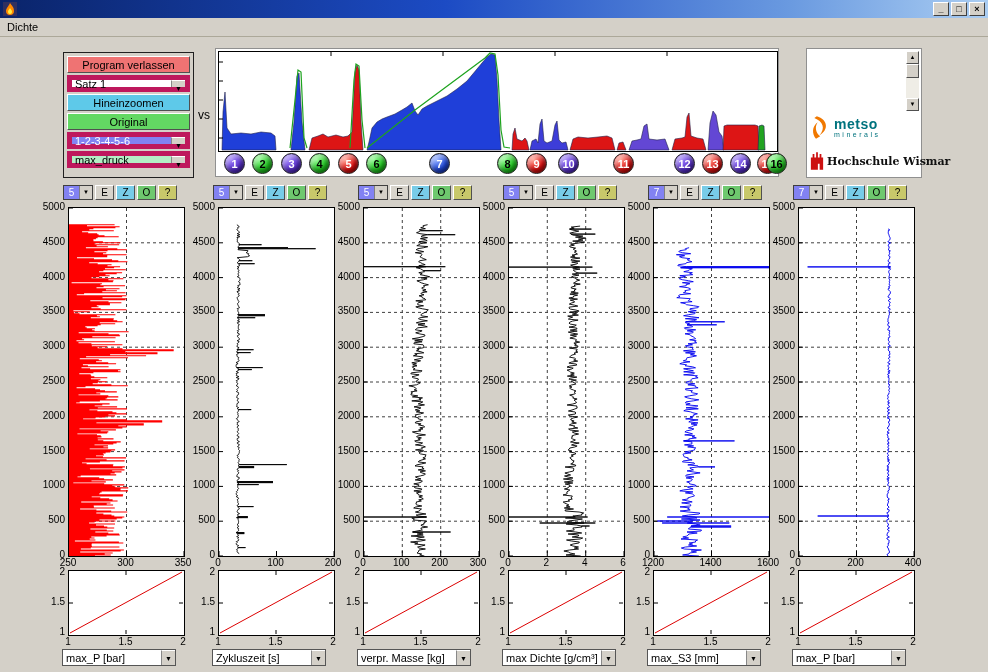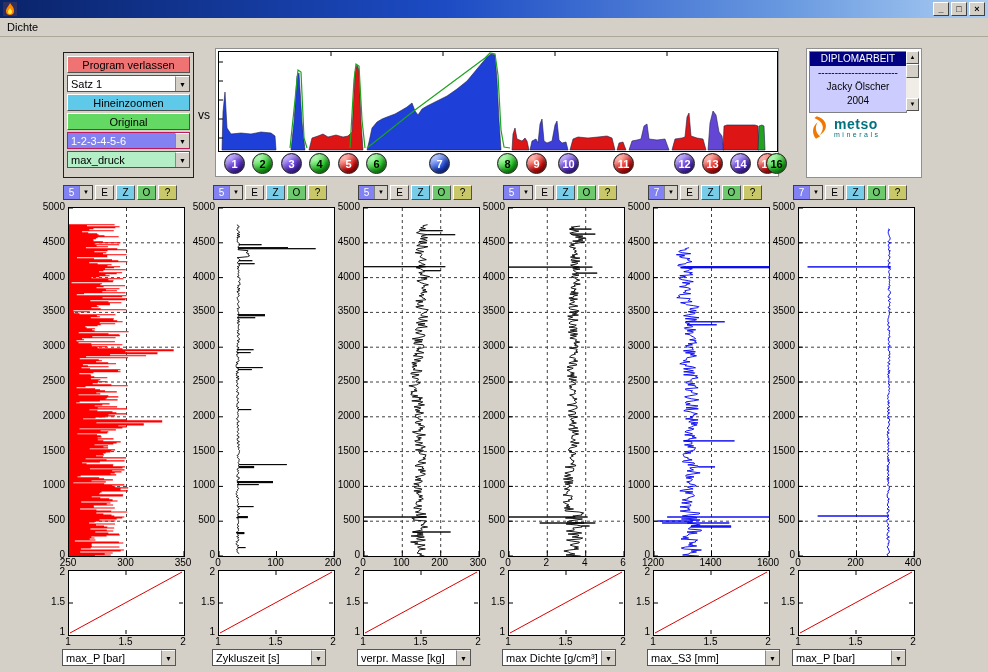--- a/index.html
+++ b/index.html
@@ -38,21 +38,21 @@
   }
   .ctl{
     height:17px;border:1px solid;border-color:#fff #505050 #505050 #fff;
     font-size:11px;text-align:center;line-height:16px;color:#000;
     font-family:"Liberation Sans",sans-serif;padding:0;
   }
   .ctl-exit{background:#ef7373;}
   .ctl-zoom{background:#5ec9e9;}
   .ctl-orig{background:#63d863;}
   .dd{
-    height:17px;border:1px solid #be185d;background:#fff;display:flex;align-items:center;
+    height:17px;border:5px solid #be185d;background:#fff;display:flex;align-items:center;
     font-size:11px;box-sizing:border-box;
   }
   .dd .dd-text{padding-left:3px;flex:1;white-space:nowrap;overflow:hidden;}
   .dd-arrow{
     width:14px;height:100%;background:#d4d0c8;border-left:1px solid #888;
     font-size:7px;line-height:15px;text-align:center;color:#000;flex:0 0 auto;
     border-top:1px solid #fff;box-sizing:border-box;
   }
   .dd-purple{background:#8282f2;}
   .dd-purple .dd-text{color:#fff;}
@@ -209,40 +209,40 @@
       <div class="nb nb-red" style="left: 397px; top: 104px;">11</div>
       <div class="nb nb-purple" style="left: 458px; top: 104px;">12</div>
       <div class="nb nb-red" style="left: 486px; top: 104px;">13</div>
       <div class="nb nb-purple" style="left: 514px; top: 104px;">14</div>
       <div class="nb nb-red" style="left: 541px; top: 104px;">15</div>
       <div class="nb nb-green" style="left: 550px; top: 104px;">16</div>
     </div>
 </div>
 
 <div class="right-panel">
-  <div class="listbox">
-    <div class="lb-row lb-selected">DIPLOMARBEIT</div>
-    <div class="lb-row">------------------------</div>
-    <div class="lb-row">Jacky Ölscher</div>
-    <div class="lb-row">2004</div>
-  </div>
   <div class="sb">
     <div class="sb-btn" style="top:0">▲</div>
     <div class="sb-thumb"></div>
     <div class="sb-btn" style="bottom:0">▼</div>
   </div>
   <div class="metso">
     <svg width="20" height="26" viewBox="0 0 24 30">
       <path d="M7,1 C20,5 22,17 10,24 C18,15 14,7 4,3 Z" fill="#f07800"></path>
       <path d="M6,28 C1,22 1,13 8,8 C4,14 6,21 11,25 Z" fill="#f07800"></path>
     </svg>
     <div class="metso-text">
       <div class="m1">metso</div>
       <div class="m2">minerals</div>
     </div>
+  </div>
+  <div class="hsw">
+    <svg width="14" height="20" viewBox="0 0 16 22">
+      <path fill="#cc1111" d="M1,21 V7 h2 V3 h2 v4 h2 V1 h2 v6 h2 V3 h2 v4 h2 v14 h-4 v-7 h-2 v7 Z"></path>
+    </svg>
+    <span class="hsw-text">Hochschule Wismar</span>
   </div>
 </div>
 
 <div id="strips">
     <div class="strip-header" style="left: 63px; top: 185px; width: 114px;">
       <div class="hdr-dd">
         <span class="hdr-val">5</span>
         <span class="hdr-arrow">▼</span>
       </div>
       <button class="tool-btn tb-e">E</button>
@@ -565,21 +565,21 @@
     <svg width="115" height="64" class="mini-plot" style="left: 653px; top: 570px;">
       <line x1="1" y1="62" x2="113" y2="1" stroke="#dd0000" stroke-width="1"></line>
       <line x1="57" y1="63" x2="57" y2="59" stroke="#000"></line>
       <line x1="57" y1="0" x2="57" y2="4" stroke="#000"></line>
       <line x1="0" y1="32" x2="4" y2="32" stroke="#000"></line>
       <line x1="114" y1="32" x2="110" y2="32" stroke="#000"></line>
     </svg>
     <div class="xlab" style="left: 635px; top: 636px;">1</div>
     <div class="xlab" style="left: 692.5px; top: 636px;">1.5</div>
     <div class="xlab" style="left: 750px; top: 636px;">2</div>
-    <div class="param-dd" style="left: 647px; top: 649px; width: 133px;">
+    <div class="param-dd" style="left: 647px; top: 649px; width: 114px;">
       <span class="dd-text">max_S3 [mm]</span>
       <span class="dd-arrow">▼</span>
     </div>
     <div class="strip-header" style="left: 793px; top: 185px; width: 114px;">
       <div class="hdr-dd">
         <span class="hdr-val">7</span>
         <span class="hdr-arrow">▼</span>
       </div>
       <button class="tool-btn tb-e">E</button>
       <button class="tool-btn tb-z">Z</button>

